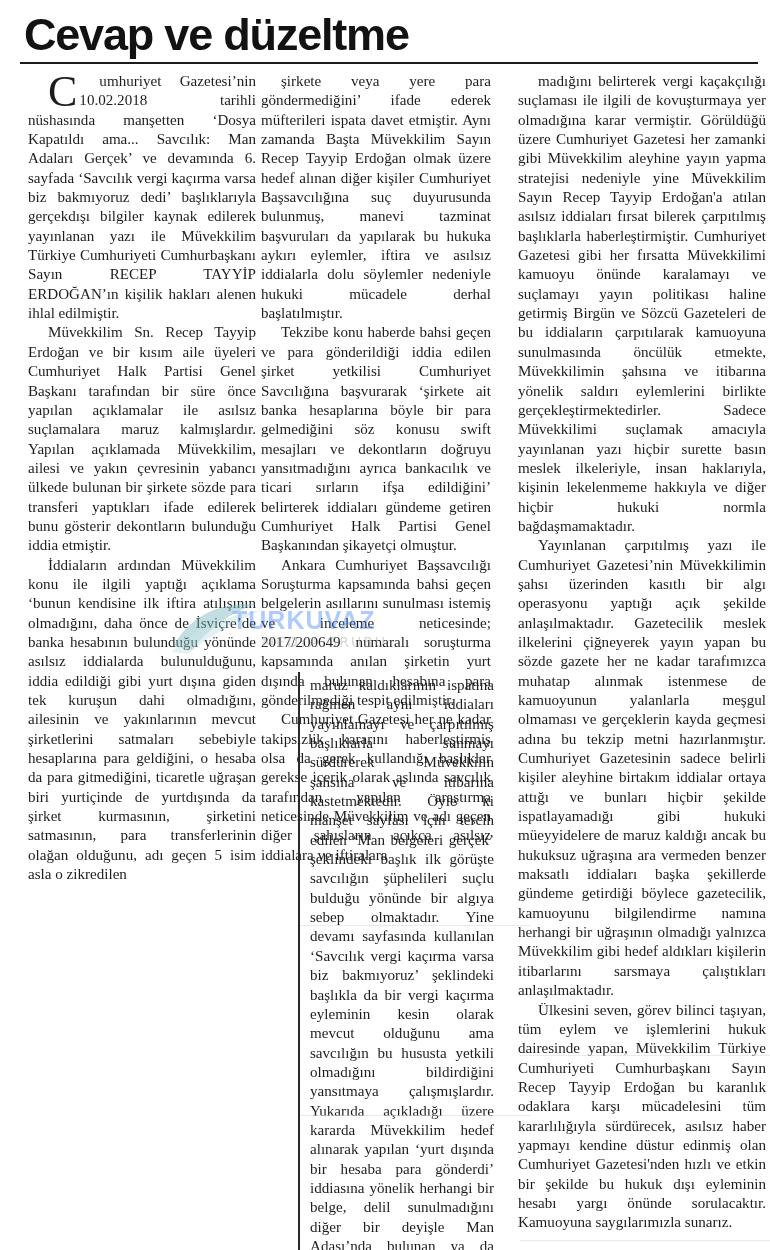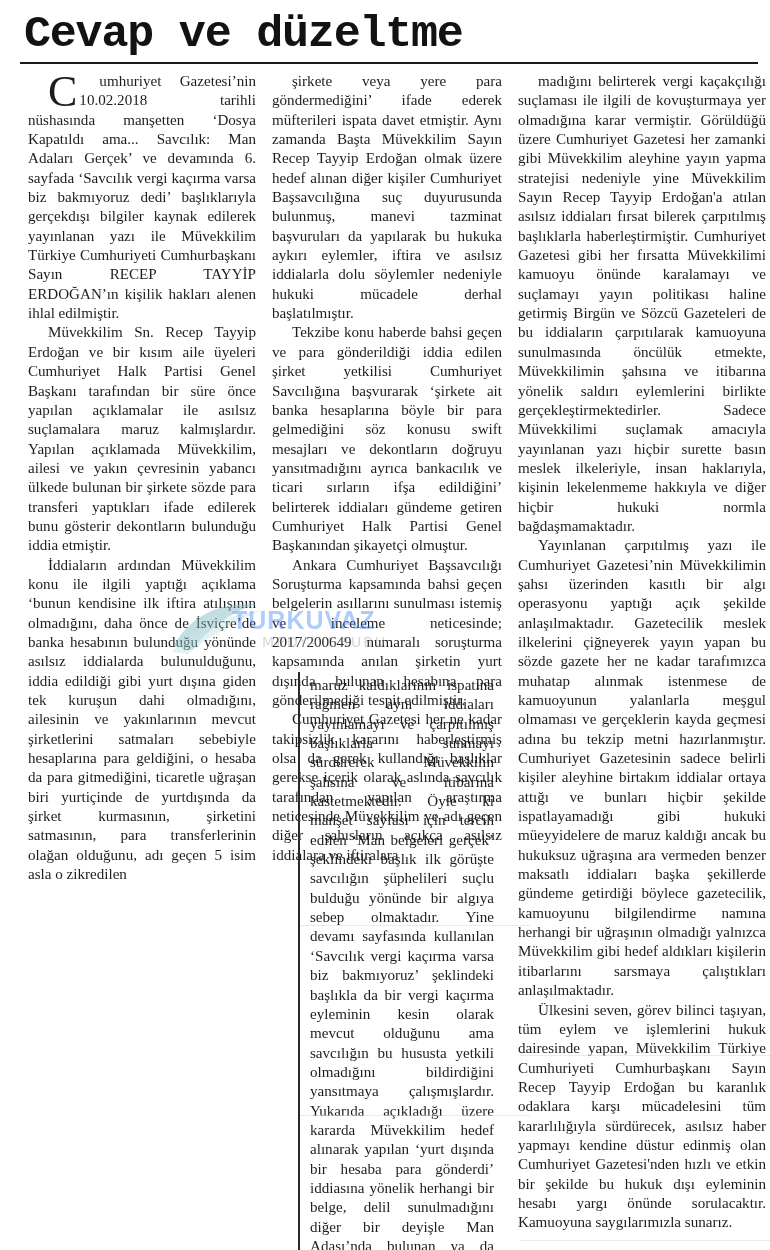--- a/index.html
+++ b/index.html
@@ -13,21 +13,21 @@
   }
   .page{
     position:relative;
     width:770px;height:1250px;
     box-sizing:border-box;
     padding:6px 10px 0 18px;
   }
 
   
   .headline{
-    font-family:Liberation Mono, monospace;
+    font-family:Liberation Sans, sans-serif;
     font-weight:700;
     font-size:45px;
     line-height:50px;
     letter-spacing:-1.2px;
     color:#121212;
     margin:4px 0 2px 6px;
     white-space:nowrap;
   }
   .rule-top{
     height:2px;
@@ -48,21 +48,21 @@
     line-height:19.35px;
     text-align:justify;
     text-justify:inter-word;
     hyphens:manual;
     color:#1d1d1d;
     margin-left:8px;
   }
   .col p{margin:0;text-indent:20px;}
 
   #col1{left:2px;width:228px;}
-  #col2{left:246px;width:230px;}
+  #col2{left:235px;width:230px;}
   #col3{left:492px;width:248px;}
 
   
   .dropcap::first-letter{
     float:left;
     font-size:44px;
     line-height:36px;
     padding:2px 2px 0 0;
     font-family:"Liberation Serif", serif;
     font-weight:400;

